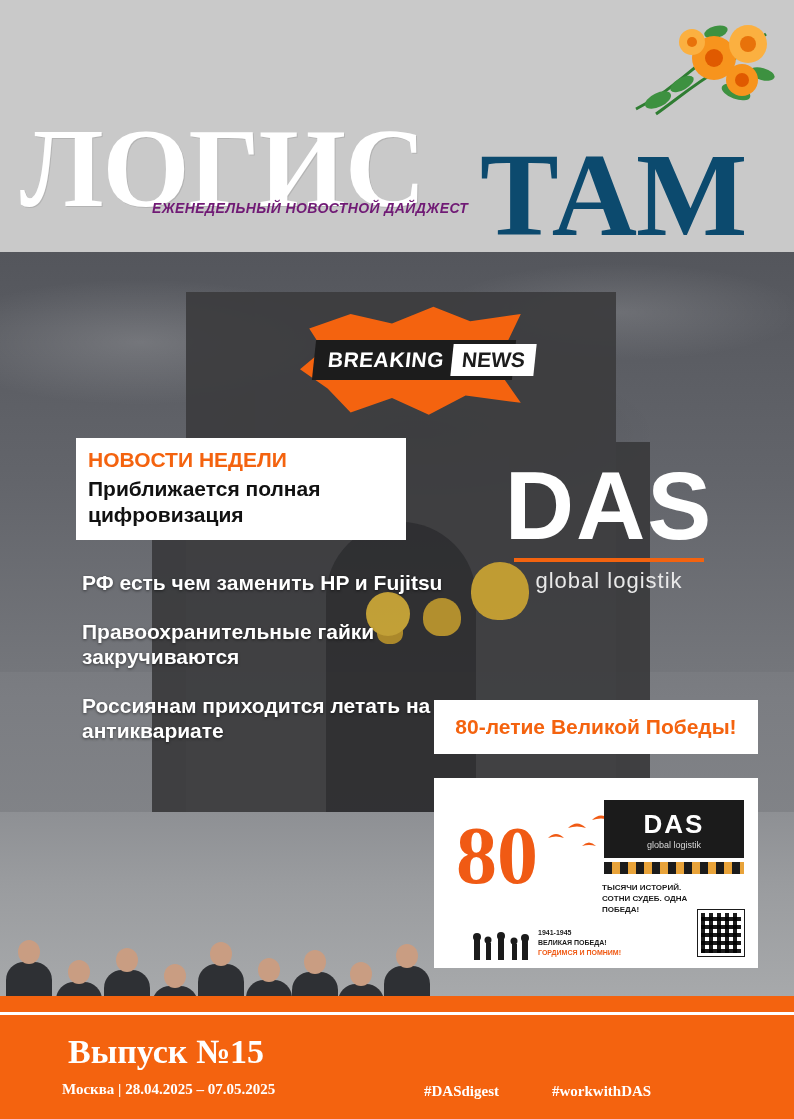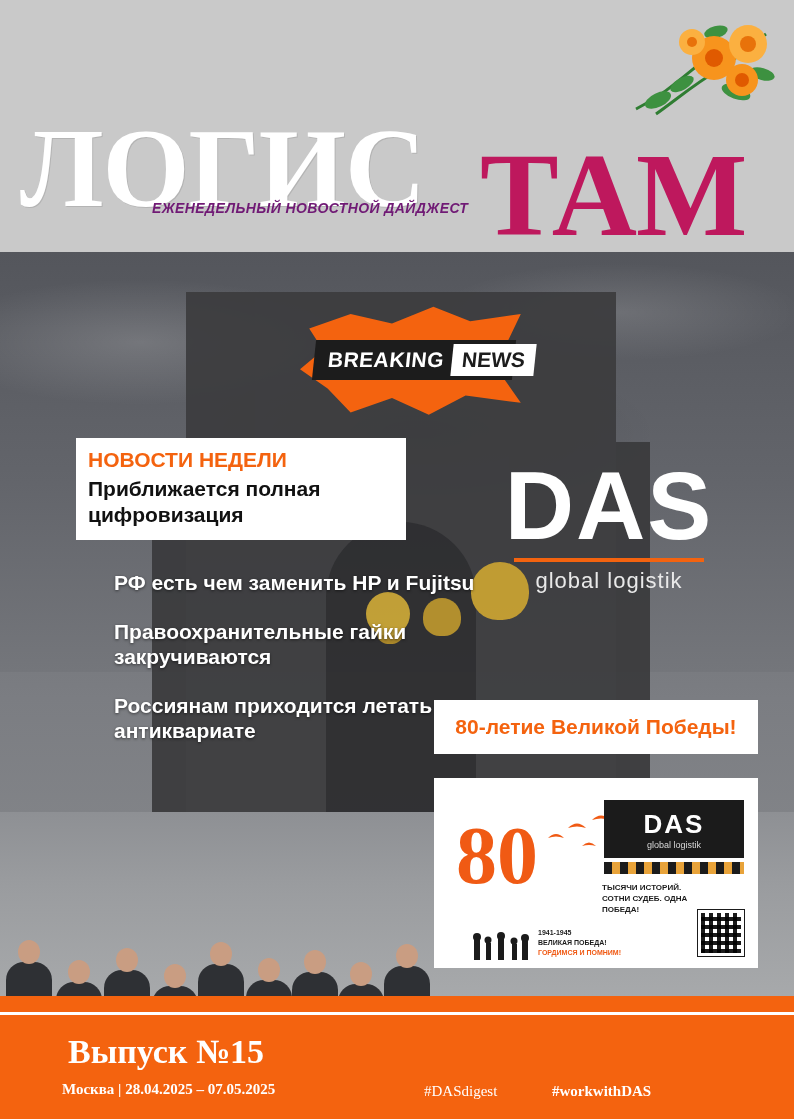--- a/index.html
+++ b/index.html
@@ -59,21 +59,21 @@
     text-shadow: 1px 1px 0 #b4b4b4;
   }
   .logo-tam {
     position: absolute;
     left: 480px;
     top: 88px;
     font-family: "Liberation Serif", serif;
     font-weight: bold;
     font-size: 118px;
     line-height: 100px;
-    color: #be185d;
+    color: #0c4a6e;
     letter-spacing: -1px;
   }
   .logo-sub {
     position: absolute;
     left: 152px;
     top: 142px;
     font-size: 14px;
     font-style: italic;
     font-weight: bold;
     color: #701a75;
@@ -193,21 +193,21 @@
     position:absolute; left:76px; top:186px; width:330px;
     background:#ffffff; padding:10px 12px 12px 12px;
   }
   .lead-kicker {
     color:#f4630f; font-size:21px; font-weight:bold; margin-bottom:4px;
   }
   .lead-title {
     color:#111111; font-size:21px; font-weight:bold; line-height:26px;
   }
   .headlines {
-    position:absolute; left:82px; top:318px; width:370px;margin-left:32px;
+    position:absolute; left:82px; top:318px; width:370px;
   }
   .headline {
     color:#ffffff; font-size:21px; font-weight:bold; line-height:25px;
     margin-bottom:24px; text-shadow: 0 1px 3px rgba(0,0,0,0.55);
   }
 
   
   .victory-title {
     position:absolute; left:434px; top:448px; width:324px; height:54px;
     background:#ffffff; display:flex; align-items:center; justify-content:center;
@@ -266,21 +266,21 @@
   .issue {
     position:absolute; left:68px; top:18px;
     font-family:"Liberation Serif", serif; font-size:34px; font-weight:bold; color:#ffffff;
   }
   .issue-date {
     position:absolute; left:62px; top:66px;
     font-family:"Liberation Serif", serif; font-size:15px; font-weight:bold; color:#ffffff;
   }
   .tag1 {
     position:absolute; left:424px; top:68px;
-    font-family:"Liberation Serif", serif; font-size:15px; font-weight:normal; color:#ffffff;
+    font-family:"Liberation Serif", serif; font-size:15px; font-weight:bold; color:#ffffff;
   }
   .tag2 {
     position:absolute; left:552px; top:68px;
     font-family:"Liberation Serif", serif; font-size:15px; font-weight:bold; color:#ffffff;
   }
 </style>
 </head>
 <body>
 
 <div class="page">

